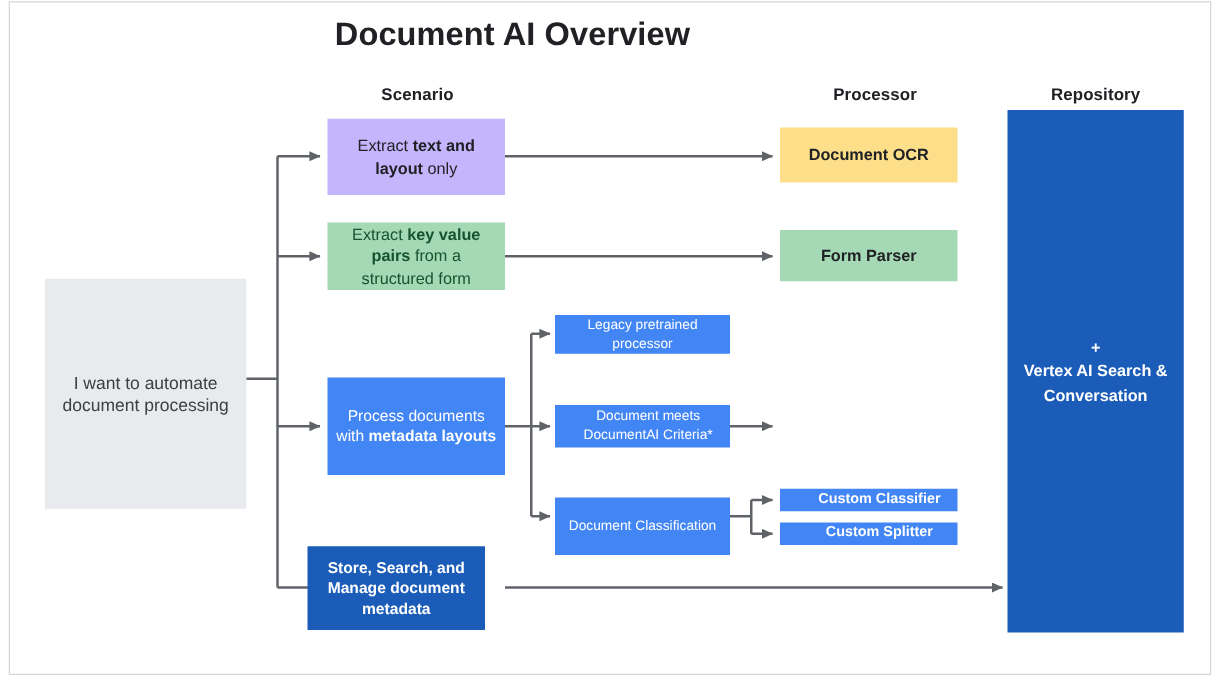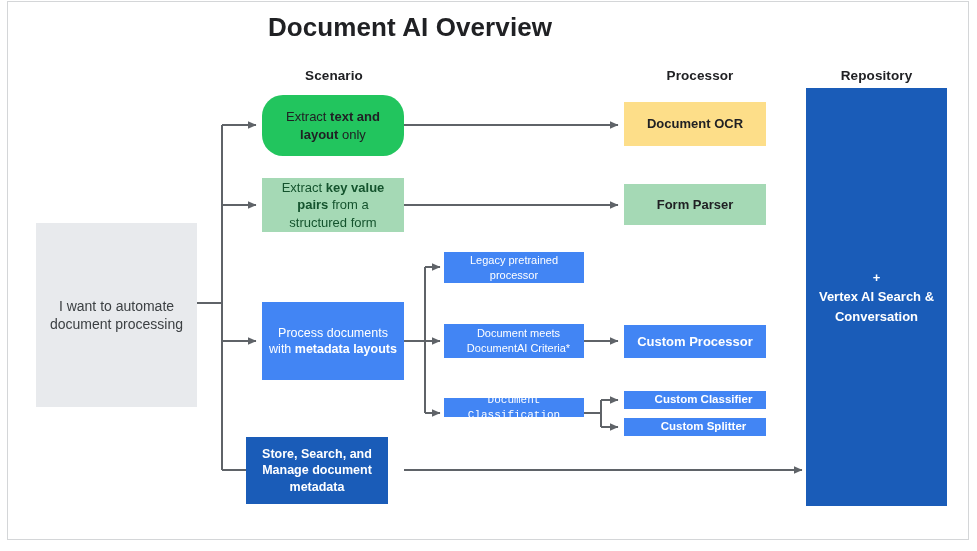--- a/index.html
+++ b/index.html
@@ -52,21 +52,21 @@
     box-sizing: border-box;
     display: flex;
     align-items: center;
     justify-content: center;
     text-align: center;
     line-height: 1.32;
     padding: 3px 7px;
   }
   .node-text { display: block; width: 100%; }
   .n-gray   { background: #e8eaed; color: #3c4043; font-size: 14px; font-weight: 400; }
-  .n-yellow { background: #22c55e; color: #202124; font-size: 13px; font-weight: 400; border-radius: 21px; }
+  .n-yellow { background: #c4b5fd; color: #202124; font-size: 13px; font-weight: 400; }
   .n-green  { background: #a5d9b5; color: #14532d; font-size: 13px; font-weight: 400; }
   .n-blue   { background: #4285f4; color: #ffffff; font-size: 12.5px; font-weight: 400; }
   .n-blue-mid { background: #4285f4; color: #ffffff; font-size: 11px; font-weight: 400; }
   .n-darkblue { background: #1a5cb8; color: #ffffff; font-size: 12.5px; font-weight: 700; }
   .n-proc-yellow { background: #fdde89; color: #202124; font-size: 13px; font-weight: 700; }
   .n-proc-green  { background: #a5d9b5; color: #202124; font-size: 13px; font-weight: 700; }
   .n-proc-blue   { background: #4285f4; color: #ffffff; font-size: 13px; font-weight: 700; }
   .n-proc-blue-sm{ background: #4285f4; color: #ffffff; font-size: 11.5px; font-weight: 700; padding-left: 24px; }
   .n-repo { background: #1a5cb8; color: #ffffff; font-size: 13px; font-weight: 700; line-height: 1.5; }
   b { font-weight: 700; }
@@ -142,35 +142,32 @@
   </div>
 
   <div class="node n-blue-mid" style="left:444px; top:252px; width:140px; height:31px;">
     <span class="node-text">Legacy pretrained processor</span>
   </div>
 
   <div class="node n-blue-mid" style="left:444px; top:324px; width:140px; height:34px;padding-left:16px;">
     <span class="node-text">Document meets DocumentAI Criteria*</span>
   </div>
 
-  <div class="node n-blue-mid" style="left:444px; top:398px; width:140px; height:19px;font-family:Liberation Mono, monospace;">
+  <div class="node n-blue-mid" style="left:444px; top:398px; width:140px; height:46px;">
     <span class="node-text">Document Classification</span>
   </div>
 
   <div class="node n-proc-yellow" style="left:624px; top:102px; width:142px; height:44px;">
     <span class="node-text">Document OCR</span>
   </div>
 
   <div class="node n-proc-green" style="left:624px; top:184px; width:142px; height:41px;">
     <span class="node-text">Form Parser</span>
   </div>
 
-  <div class="node n-proc-blue" style="left:624px; top:325px; width:142px; height:33px;">
-    <span class="node-text">Custom Processor</span>
-  </div>
 
   <div class="node n-proc-blue-sm" style="left:624px; top:391px; width:142px; height:18px;">
     <span class="node-text">Custom Classifier</span>
   </div>
 
   <div class="node n-proc-blue-sm" style="left:624px; top:418px; width:142px; height:18px;">
     <span class="node-text">Custom Splitter</span>
   </div>
 
   <div class="node n-repo" style="left:806px; top:88px; width:141px; height:418px; flex-direction:column;">

